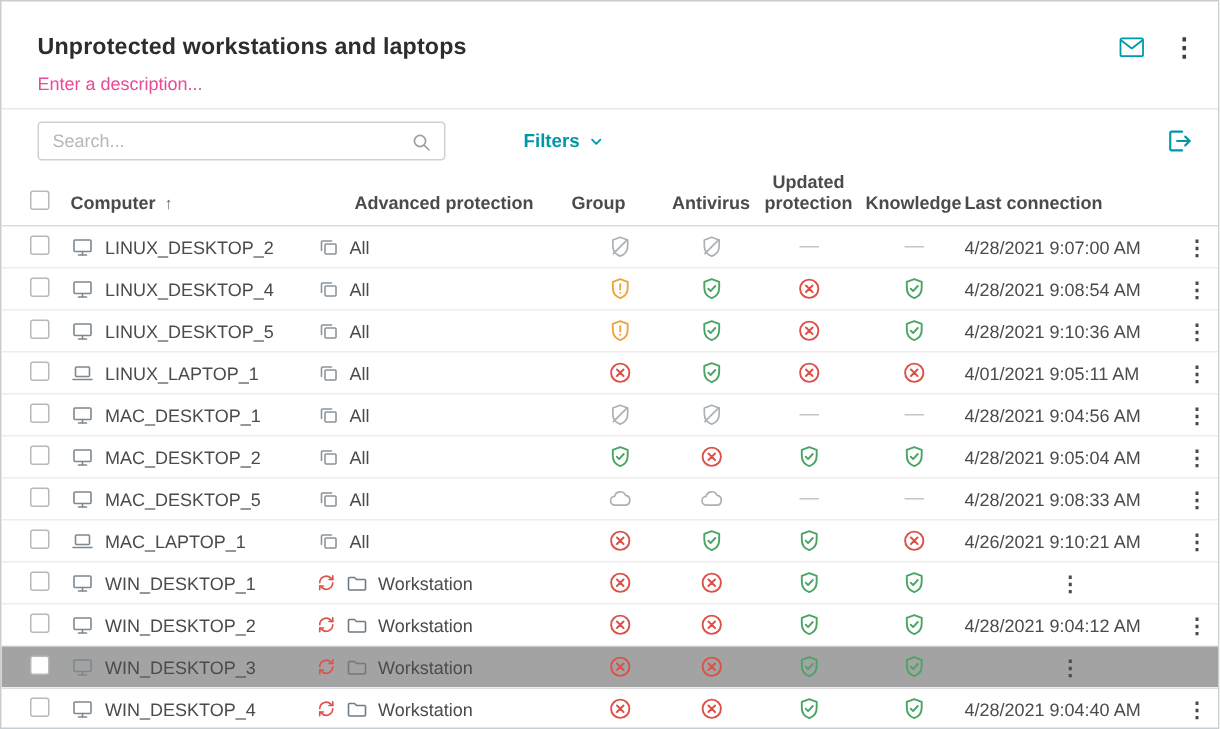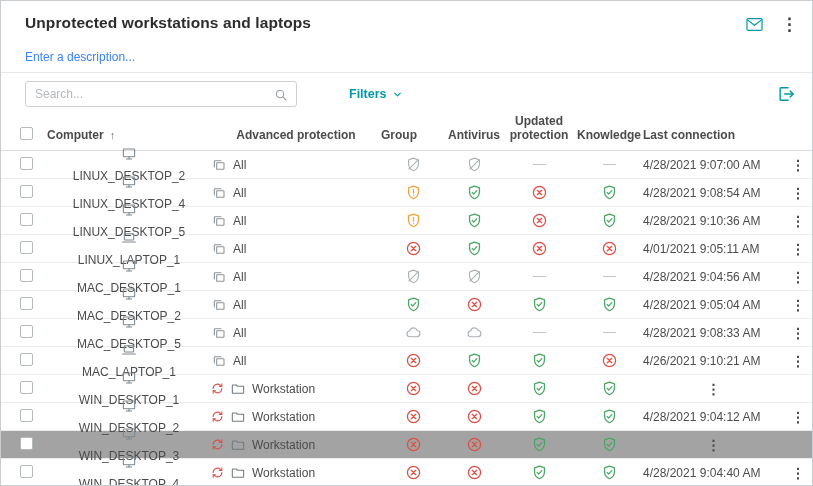--- a/index.html
+++ b/index.html
@@ -1,28 +1,28 @@
 <!DOCTYPE html>
 <html><head>
 <meta charset="utf-8">
 <style>
   * { margin:0; padding:0; box-sizing:border-box; }
   html,body { background:#fff; }
   body { font-family:"Liberation Sans", sans-serif; color:#4b4b4b; }
   .page { width:813px; height:486px; border:1px solid #c9cdd0; background:#fff; overflow:hidden; position:relative; }
 
   
-  .page-header { display:flex; align-items:flex-start; padding:13px 14px 0 24px; height:40px; }
+  .page-header { display:flex; align-items:flex-end; padding:13px 14px 0 24px; height:40px; }
   .page-title { font-size:15.5px; font-weight:700; color:#2d2d2d; letter-spacing:.1px; }
   .header-actions { margin-left:auto; display:flex; align-items:center; gap:16px; padding-top:1px; }
   .icon-btn { display:inline-flex; align-items:center; justify-content:center; cursor:pointer; }
   .kebab { font-size:17px; color:#3f3f3f; font-weight:700; line-height:1; }
 
   .desc-row { padding:6px 24px 12px; border-bottom:1px solid #e8e8e8; height:32px; }
-  .desc-input { font-size:12px; color:#3b82f6; }
+  .desc-input { font-size:12px; color:#ec4899; }
 
   
   .toolbar { display:flex; align-items:center; padding:0 16px 0 24px; height:42px;gap:16px; }
   .search-box { position:relative; width:272px; height:26px; border:1px solid #ccd1d4; border-radius:3px; background:#fff; display:flex; align-items:center; }
   .search-box input { border:0; outline:0; background:transparent; width:100%; height:100%; padding:0 30px 0 9px; font-size:12px; color:#4b4b4b; font-family:"Liberation Sans",sans-serif; }
   .search-box input::placeholder { color:#b3b8bc; }
   .search-icon { position:absolute; right:7px; top:5px; }
   .filters { margin-left:36px; display:inline-flex; align-items:center; gap:5px; color:#0098a8; font-size:12.5px; font-weight:700; cursor:pointer; }
   .export-btn { margin-left:auto; }
 
@@ -30,21 +30,21 @@
   .grid { display:grid; grid-template-columns:46px 164px 170px 64px 58px 72px 68px 1fr 28px; align-items:center; }
   .thead { height:36px; align-items:end; padding-bottom:7px; border-bottom:1px solid #dcdcdc; }
   .th { font-size:12px; font-weight:700; color:#4d4d4d; line-height:1.15; }
   .th-center { text-align:center; }
   .sort-arrow { color:#6f6f6f; font-size:11px; margin-left:6px; font-weight:400; }
   .c-check { padding-left:19px; }
   .checkbox { display:inline-block; width:13px; height:13px; border:1px solid #b4b9bc; border-radius:2px; background:#fff; cursor:pointer; }
   .row { height:28px; border-bottom:1px solid #ececec; }
   .row.highlighted { background:#a3a3a3; }
   .cell { font-size:12px; color:#4b4b4b; }
-  .c-computer { display:flex; align-items:center; gap:7px; overflow:hidden; white-space:nowrap;flex-direction:column; }
+  .c-computer { display:flex; align-items:center; gap:7px; overflow:hidden; white-space:nowrap; }
   .c-group { display:flex; align-items:center; gap:6px; overflow:hidden; white-space:nowrap; }
   .c-status { display:flex; justify-content:center; }
   .c-last { white-space:nowrap; }
   .c-menu { display:flex; justify-content:center; }
   .row-kebab { font-size:14px; color:#4a4a4a; font-weight:700; cursor:pointer; line-height:1; }
   .dash { display:inline-block; width:13px; border-top:1.6px solid #c6c6c6; }
   .icon-wrap, .status-wrap { display:inline-flex; align-items:center; }
   .computer-name { cursor:pointer; }
 </style>
 </head>

